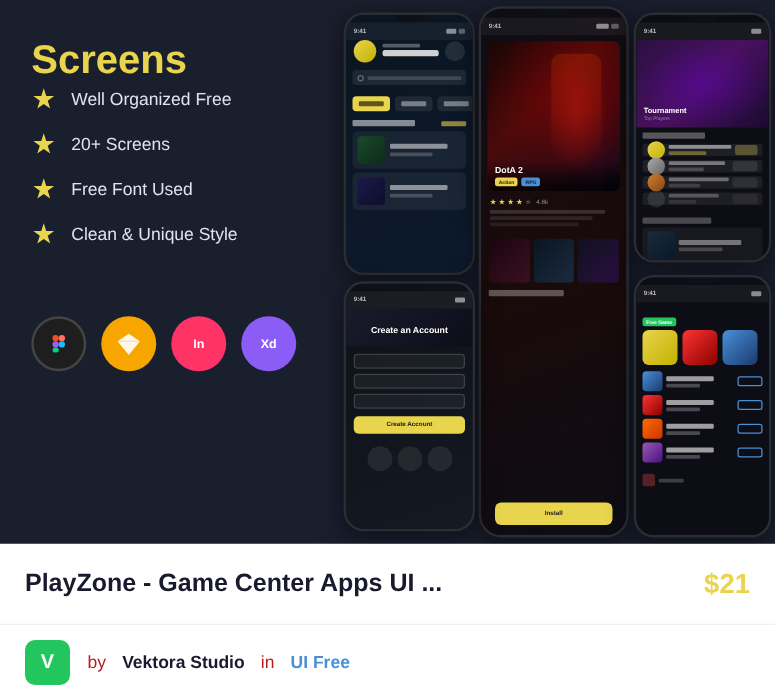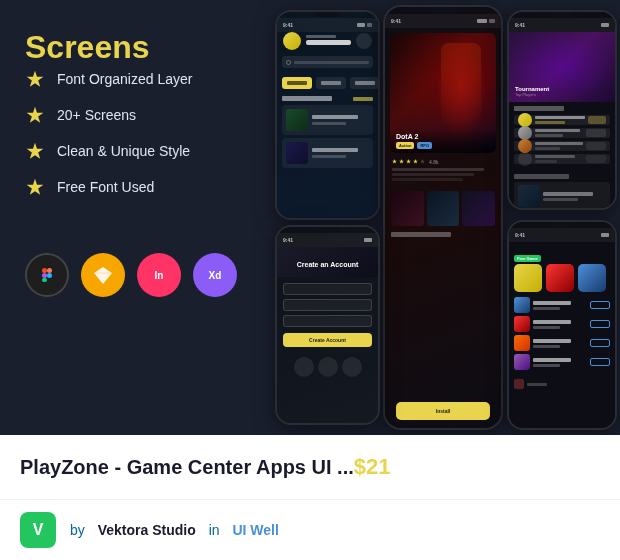--- a/index.html
+++ b/index.html
@@ -159,20 +159,21 @@
       height: 125px;
       background: #fff;
       display: flex;
       flex-direction: column;
     }
 
     .footer-title-row {
       height: 65px;
       display: flex;
       align-items: center;
+      justify-content: space-between;
       padding: 0 20px;
       border-bottom: 1px solid #f0f0f0;
     }
 
     .footer-title {
       font-size: 20px;
       font-weight: 700;
       color: #1a1a2e;
     }
 
@@ -199,21 +200,21 @@
       align-items: center;
       justify-content: center;
       color: #fff;
       font-size: 16px;
       font-weight: 800;
       flex-shrink: 0;
     }
 
     .author-text {
       font-size: 14px;
-      color: #0369a1;
+      color: #b91c1c;
     }
 
     .author-name {
       font-weight: 700;
       color: #1a1a2e;
     }
 
     .author-category {
       font-weight: 600;
       color: #4a90d9;
@@ -551,39 +552,39 @@
 <div class="preview-section">
 
   <div class="info-panel">
     <div class="brand-title">Screens</div>
 
     <ul class="feature-list">
       <li class="feature-item">
         <svg class="star-icon" viewBox="0 0 24 24" fill="#e8d44d">
           <path d="M12 2l2.4 7.4H22l-6.2 4.5 2.4 7.4L12 17l-6.2 4.3 2.4-7.4L2 9.4h7.6z"></path>
         </svg>
-        <span class="feature-text">Font Organized Layer</span>
+        <span class="feature-text">Well Organized Free</span>
       </li>
       <li class="feature-item">
         <svg class="star-icon" viewBox="0 0 24 24" fill="#e8d44d">
           <path d="M12 2l2.4 7.4H22l-6.2 4.5 2.4 7.4L12 17l-6.2 4.3 2.4-7.4L2 9.4h7.6z"></path>
         </svg>
         <span class="feature-text">20+ Screens</span>
       </li>
       <li class="feature-item">
         <svg class="star-icon" viewBox="0 0 24 24" fill="#e8d44d">
           <path d="M12 2l2.4 7.4H22l-6.2 4.5 2.4 7.4L12 17l-6.2 4.3 2.4-7.4L2 9.4h7.6z"></path>
         </svg>
-        <span class="feature-text">Clean &amp; Unique Style</span>
+        <span class="feature-text">Free Font Used</span>
       </li>
       <li class="feature-item">
         <svg class="star-icon" viewBox="0 0 24 24" fill="#e8d44d">
           <path d="M12 2l2.4 7.4H22l-6.2 4.5 2.4 7.4L12 17l-6.2 4.3 2.4-7.4L2 9.4h7.6z"></path>
         </svg>
-        <span class="feature-text">Free Font Used</span>
+        <span class="feature-text">Clean &amp; Unique Style</span>
       </li>
     </ul>
 
     <div class="tool-icons">
       <div class="tool-badge tool-figma">
         <svg width="16" height="16" viewBox="0 0 16 16" fill="none">
           <rect x="3" y="1" width="5" height="5" rx="2.5" fill="#F24E1E"></rect>
           <rect x="3" y="6" width="5" height="5" rx="2.5" fill="#A259FF"></rect>
           <rect x="3" y="11" width="5" height="4" rx="2" fill="#0ACF83"></rect>
           <rect x="8" y="1" width="5" height="5" rx="2.5" fill="#FF7262"></rect>
@@ -899,16 +900,16 @@
     <div class="author-avatar">
       <span>V</span>
     </div>
     <div>
       <span class="author-text">by</span>
       <span style="width:4px;display:inline-block;"></span>
       <span class="author-text author-name">Vektora Studio</span>
       <span style="width:4px;display:inline-block;"></span>
       <span class="author-text">in</span>
       <span style="width:4px;display:inline-block;"></span>
-      <span class="author-text author-category">UI Well</span>
+      <span class="author-text author-category">UI Free</span>
     </div>
   </div>
 </div>
 
 </body></html>

